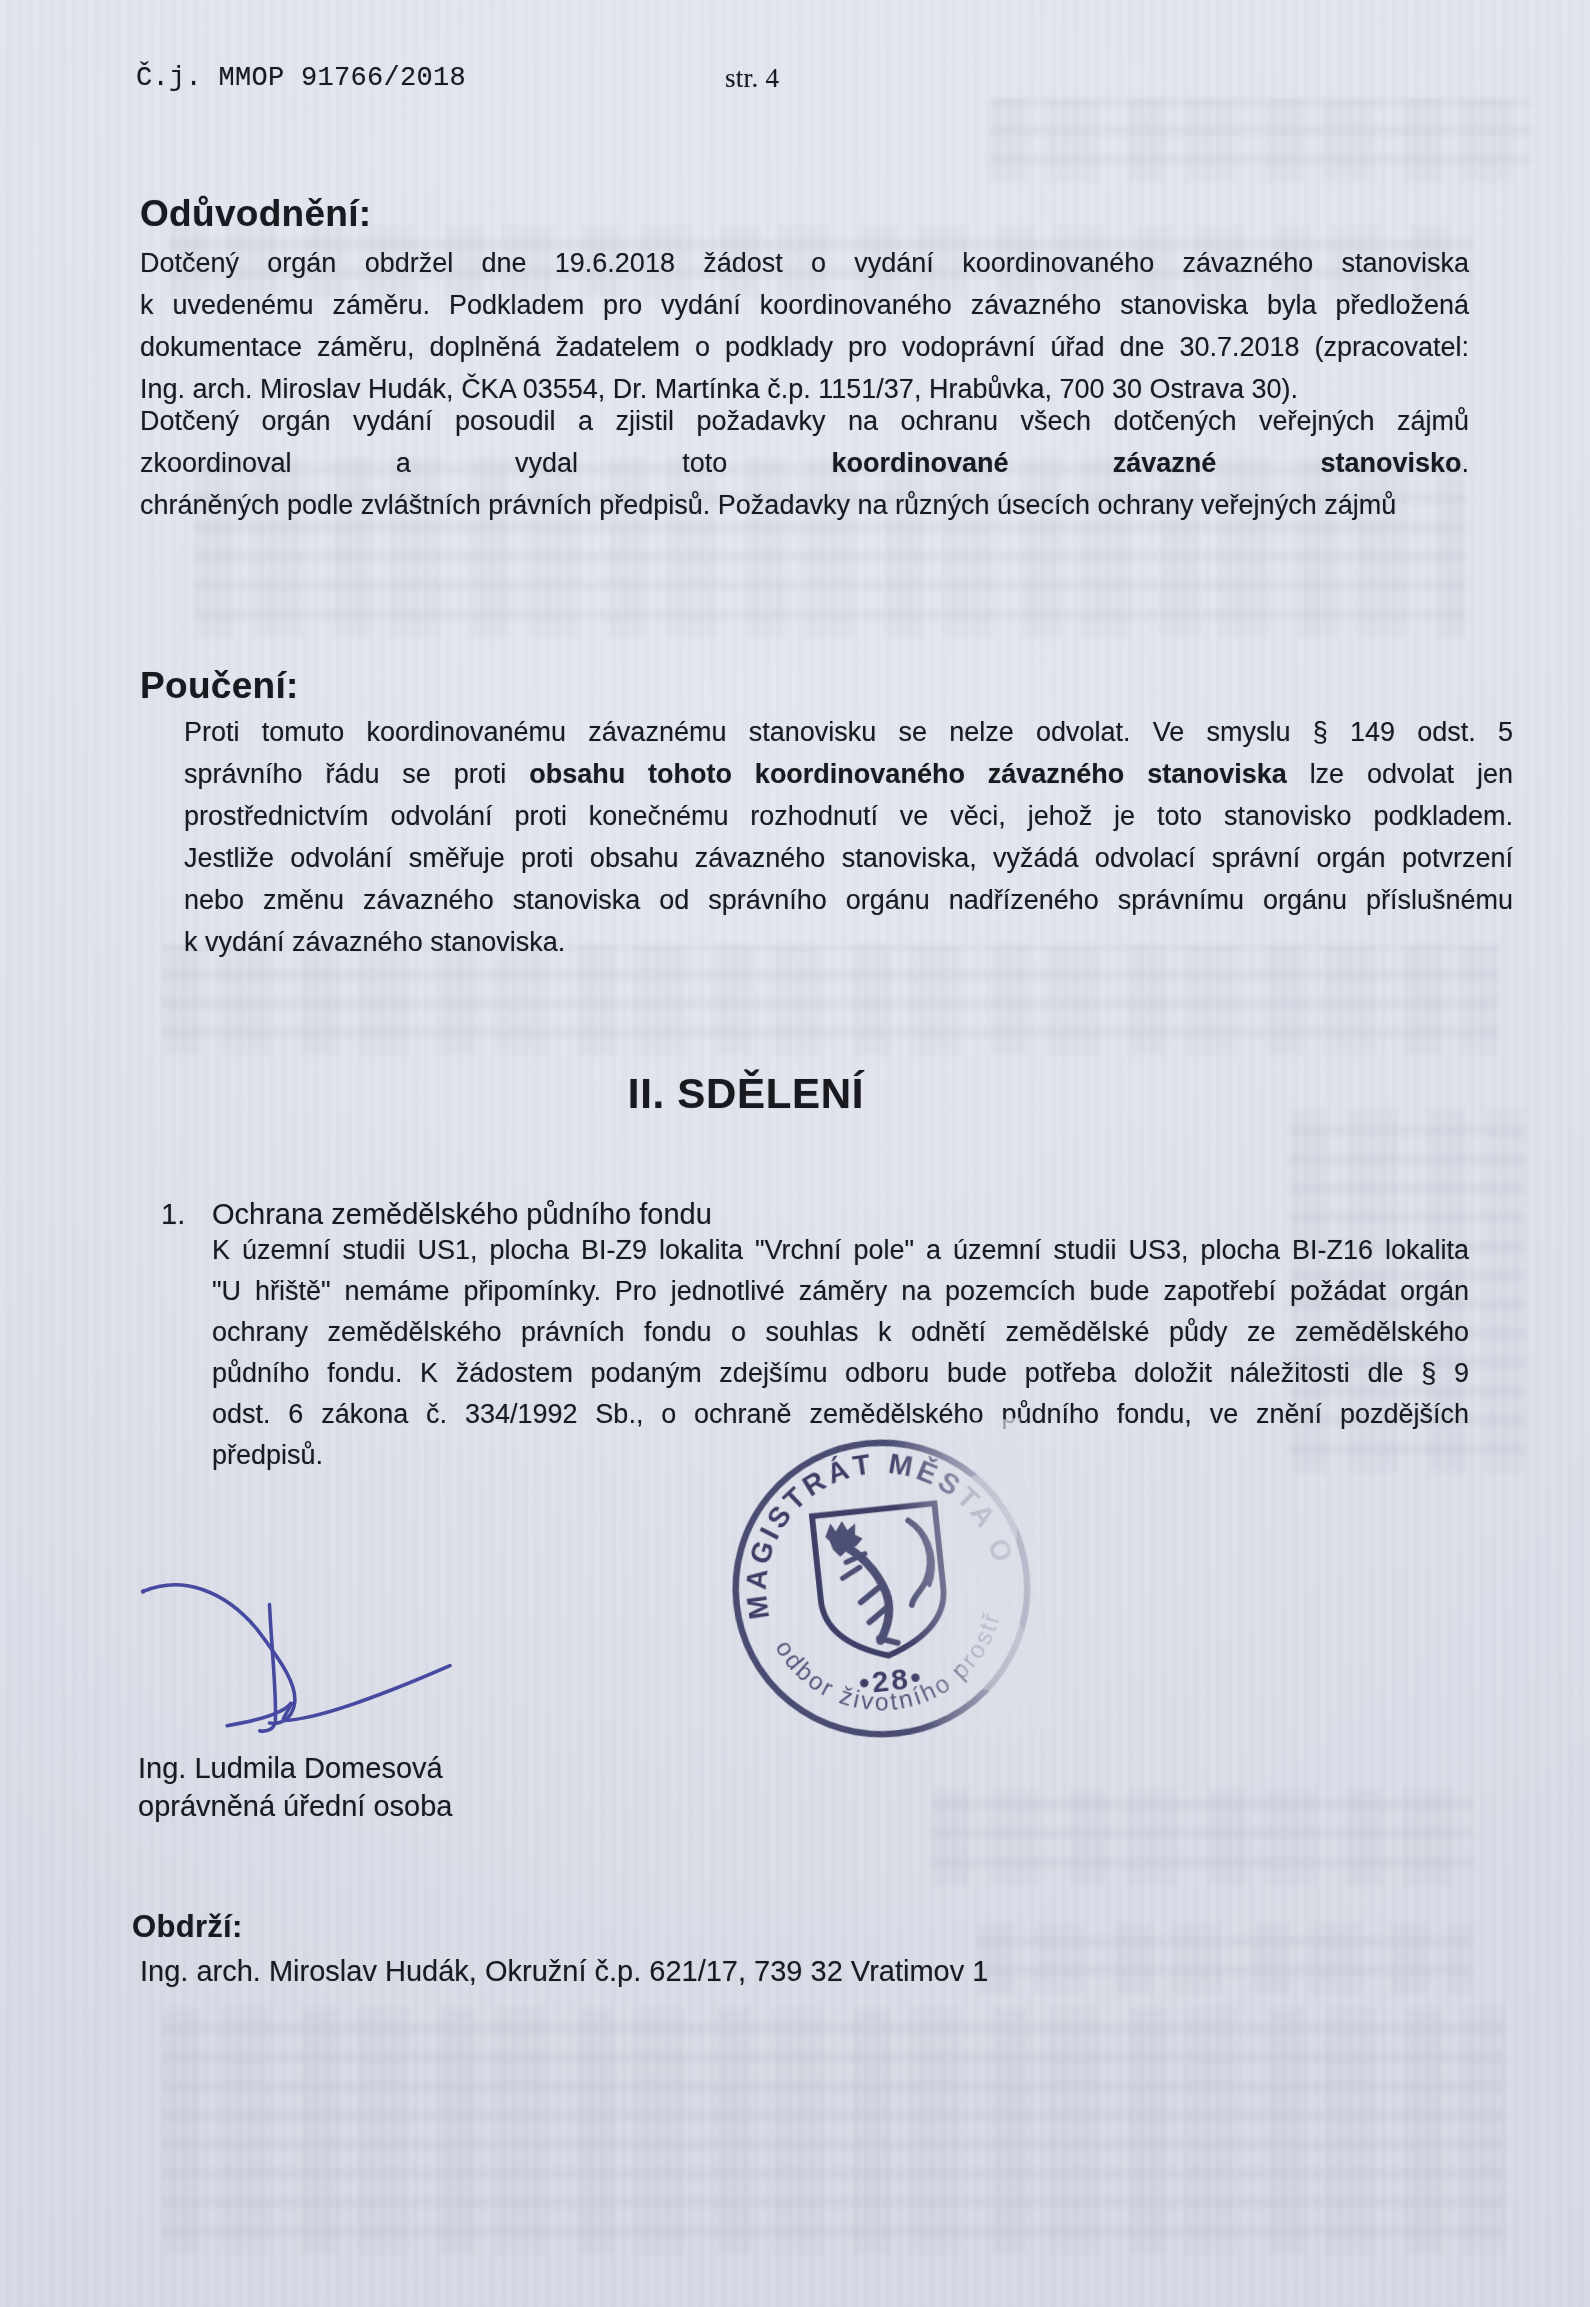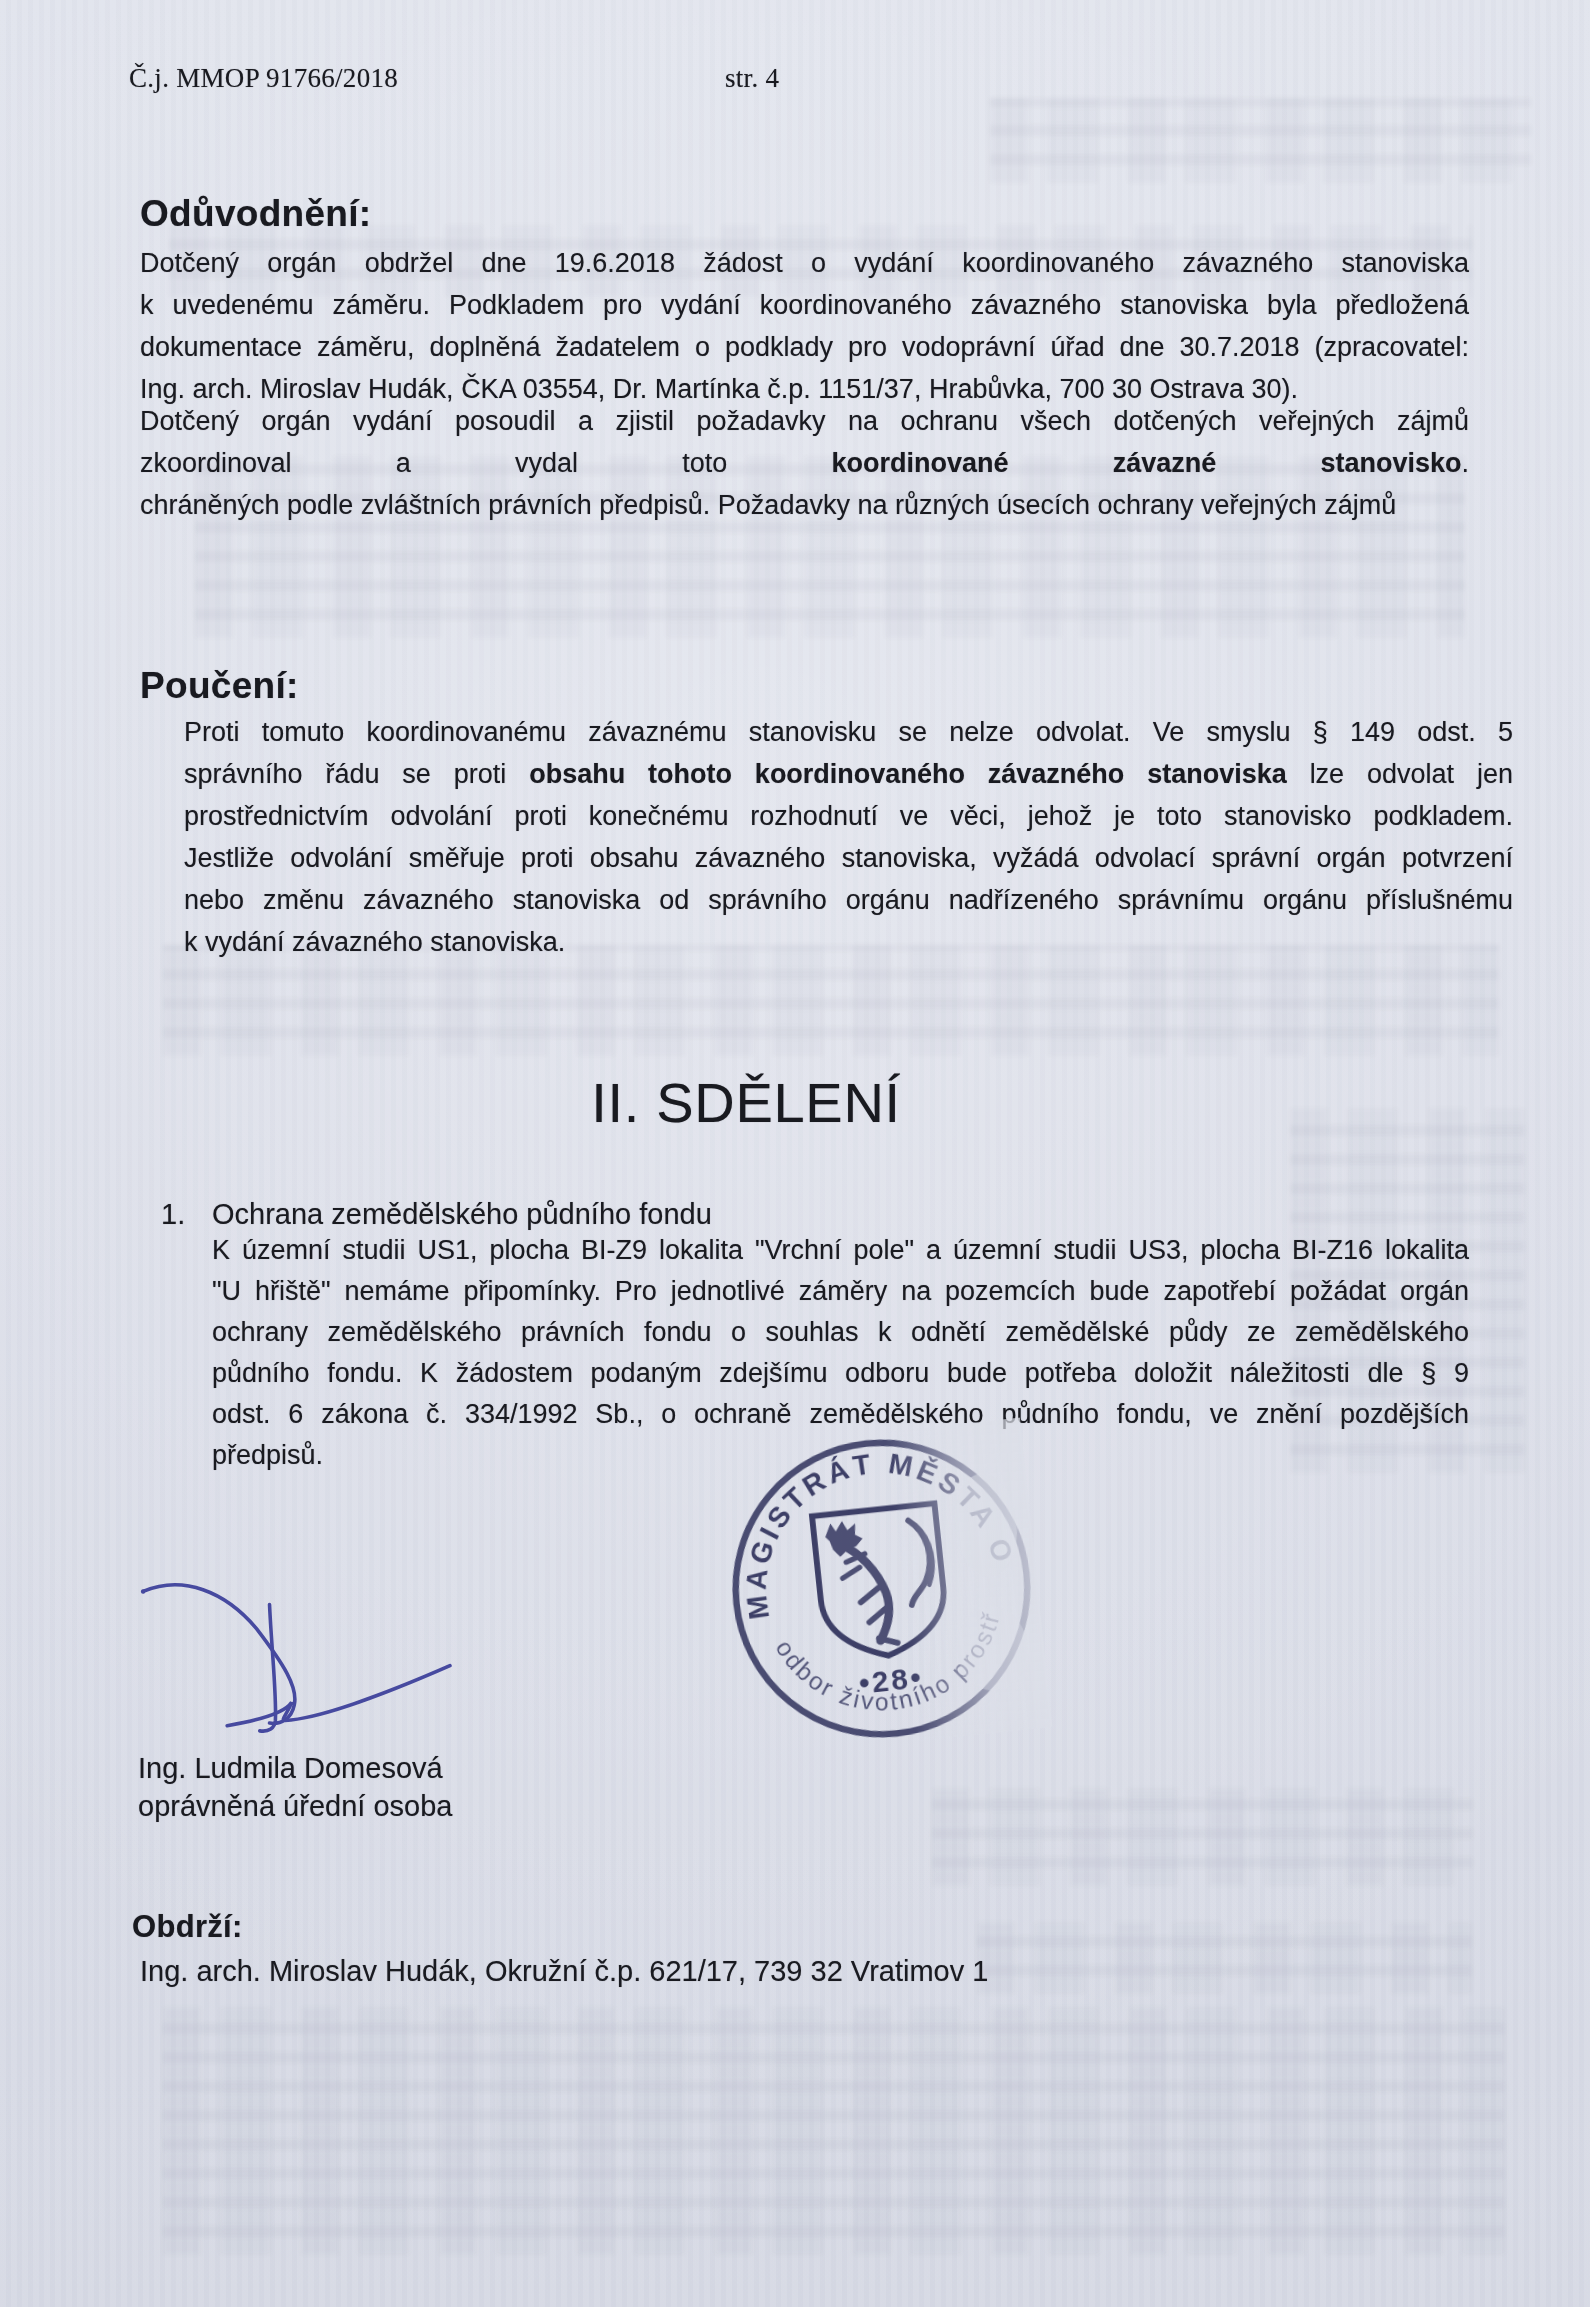--- a/index.html
+++ b/index.html
@@ -10,21 +10,21 @@
       repeating-linear-gradient(90deg, rgba(255,255,255,.045) 0 5.9px, rgba(150,156,175,.035) 5.9px 11px),
       linear-gradient(180deg,#e0e3ec 0%, #dcdfe9 38%, #d8dbe6 78%, #d6d9e4 100%);
     font-family:"Liberation Sans", sans-serif;
     color:#191a20;
   }
   .abs{position:absolute;}
   .serif{font-family:"Liberation Serif", serif;}
   .t{text-shadow:0 0 1px rgba(25,27,34,.38);}
   .hdr{font-size:27px;letter-spacing:0.3px;}
   .h1{font-size:37px;font-weight:bold;letter-spacing:0.3px;}
-  .h2{font-size:56px;font-weight:normal;letter-spacing:0.7px;}
+  .h2{font-size:42px;font-weight:bold;letter-spacing:0.7px;}
   .body-par{font-size:27px;line-height:42px;}
   .body-par .line{text-align:justify;text-align-last:justify;white-space:normal;}
   .body-par .line:last-child{text-align-last:left;}
   .plain{font-size:29px;line-height:38px;}
   .ghost{
     position:absolute;
     background:
       repeating-linear-gradient(0deg, rgba(255,255,255,0) 0 17.6px, rgba(108,114,138,.075) 17.6px 29px),
       repeating-linear-gradient(90deg, rgba(108,114,138,.06) 0 38px, rgba(255,255,255,0) 38px 57px, rgba(108,114,138,.05) 57px 108px, rgba(255,255,255,0) 108px 138px);
     filter:blur(2px);
@@ -42,21 +42,21 @@
 
   <div class="ghost" style="top:98px;left:990px;width:541px;height:85px;"></div>
   <div class="ghost" style="top:225px;left:169px;width:1303px;height:72px;"></div>
   <div class="ghost" style="top:456px;left:195px;width:1270px;height:182px;"></div>
   <div class="ghost" style="top:945px;left:163px;width:1336px;height:111px;"></div>
   <div class="ghost" style="top:1108px;left:1290px;width:235px;height:365px;"></div>
   <div class="ghost" style="top:1788px;left:932px;width:541px;height:98px;"></div>
   <div class="ghost" style="top:1922px;left:977px;width:495px;height:72px;"></div>
   <div class="ghost" style="top:2007px;left:163px;width:1342px;height:248px;"></div>
 
-  <div class="abs serif hdr t" style="top:63px;left:129px;">Č.j. MMOP 91766/2018</div>
+  <div class="abs serif hdr t" style="top:63px;left:136px;font-family:Liberation Mono, monospace;">Č.j. MMOP 91766/2018</div>
   <div class="abs serif hdr t" style="top:63px;left:725px;">str. 4</div>
 
   <div class="abs h1 t" style="top:193px;left:140px;">Odůvodnění:</div>
   <div class="abs body-par t" style="top:242px;left:140px;width:1329px;">
       <div class="line">Dotčený orgán obdržel dne 19.6.2018 žádost o vydání koordinovaného závazného stanoviska</div>
       <div class="line">k uvedenému záměru. Podkladem pro vydání koordinovaného závazného stanoviska byla předložená</div>
       <div class="line">dokumentace záměru, doplněná žadatelem o podklady pro vodoprávní úřad dne 30.7.2018 (zpracovatel:</div>
       <div class="line">Ing. arch. Miroslav Hudák, ČKA 03554, Dr. Martínka č.p. 1151/37, Hrabůvka, 700 30 Ostrava 30).</div>
     </div>
   <div class="abs body-par t" style="top:400px;left:140px;width:1329px;">

